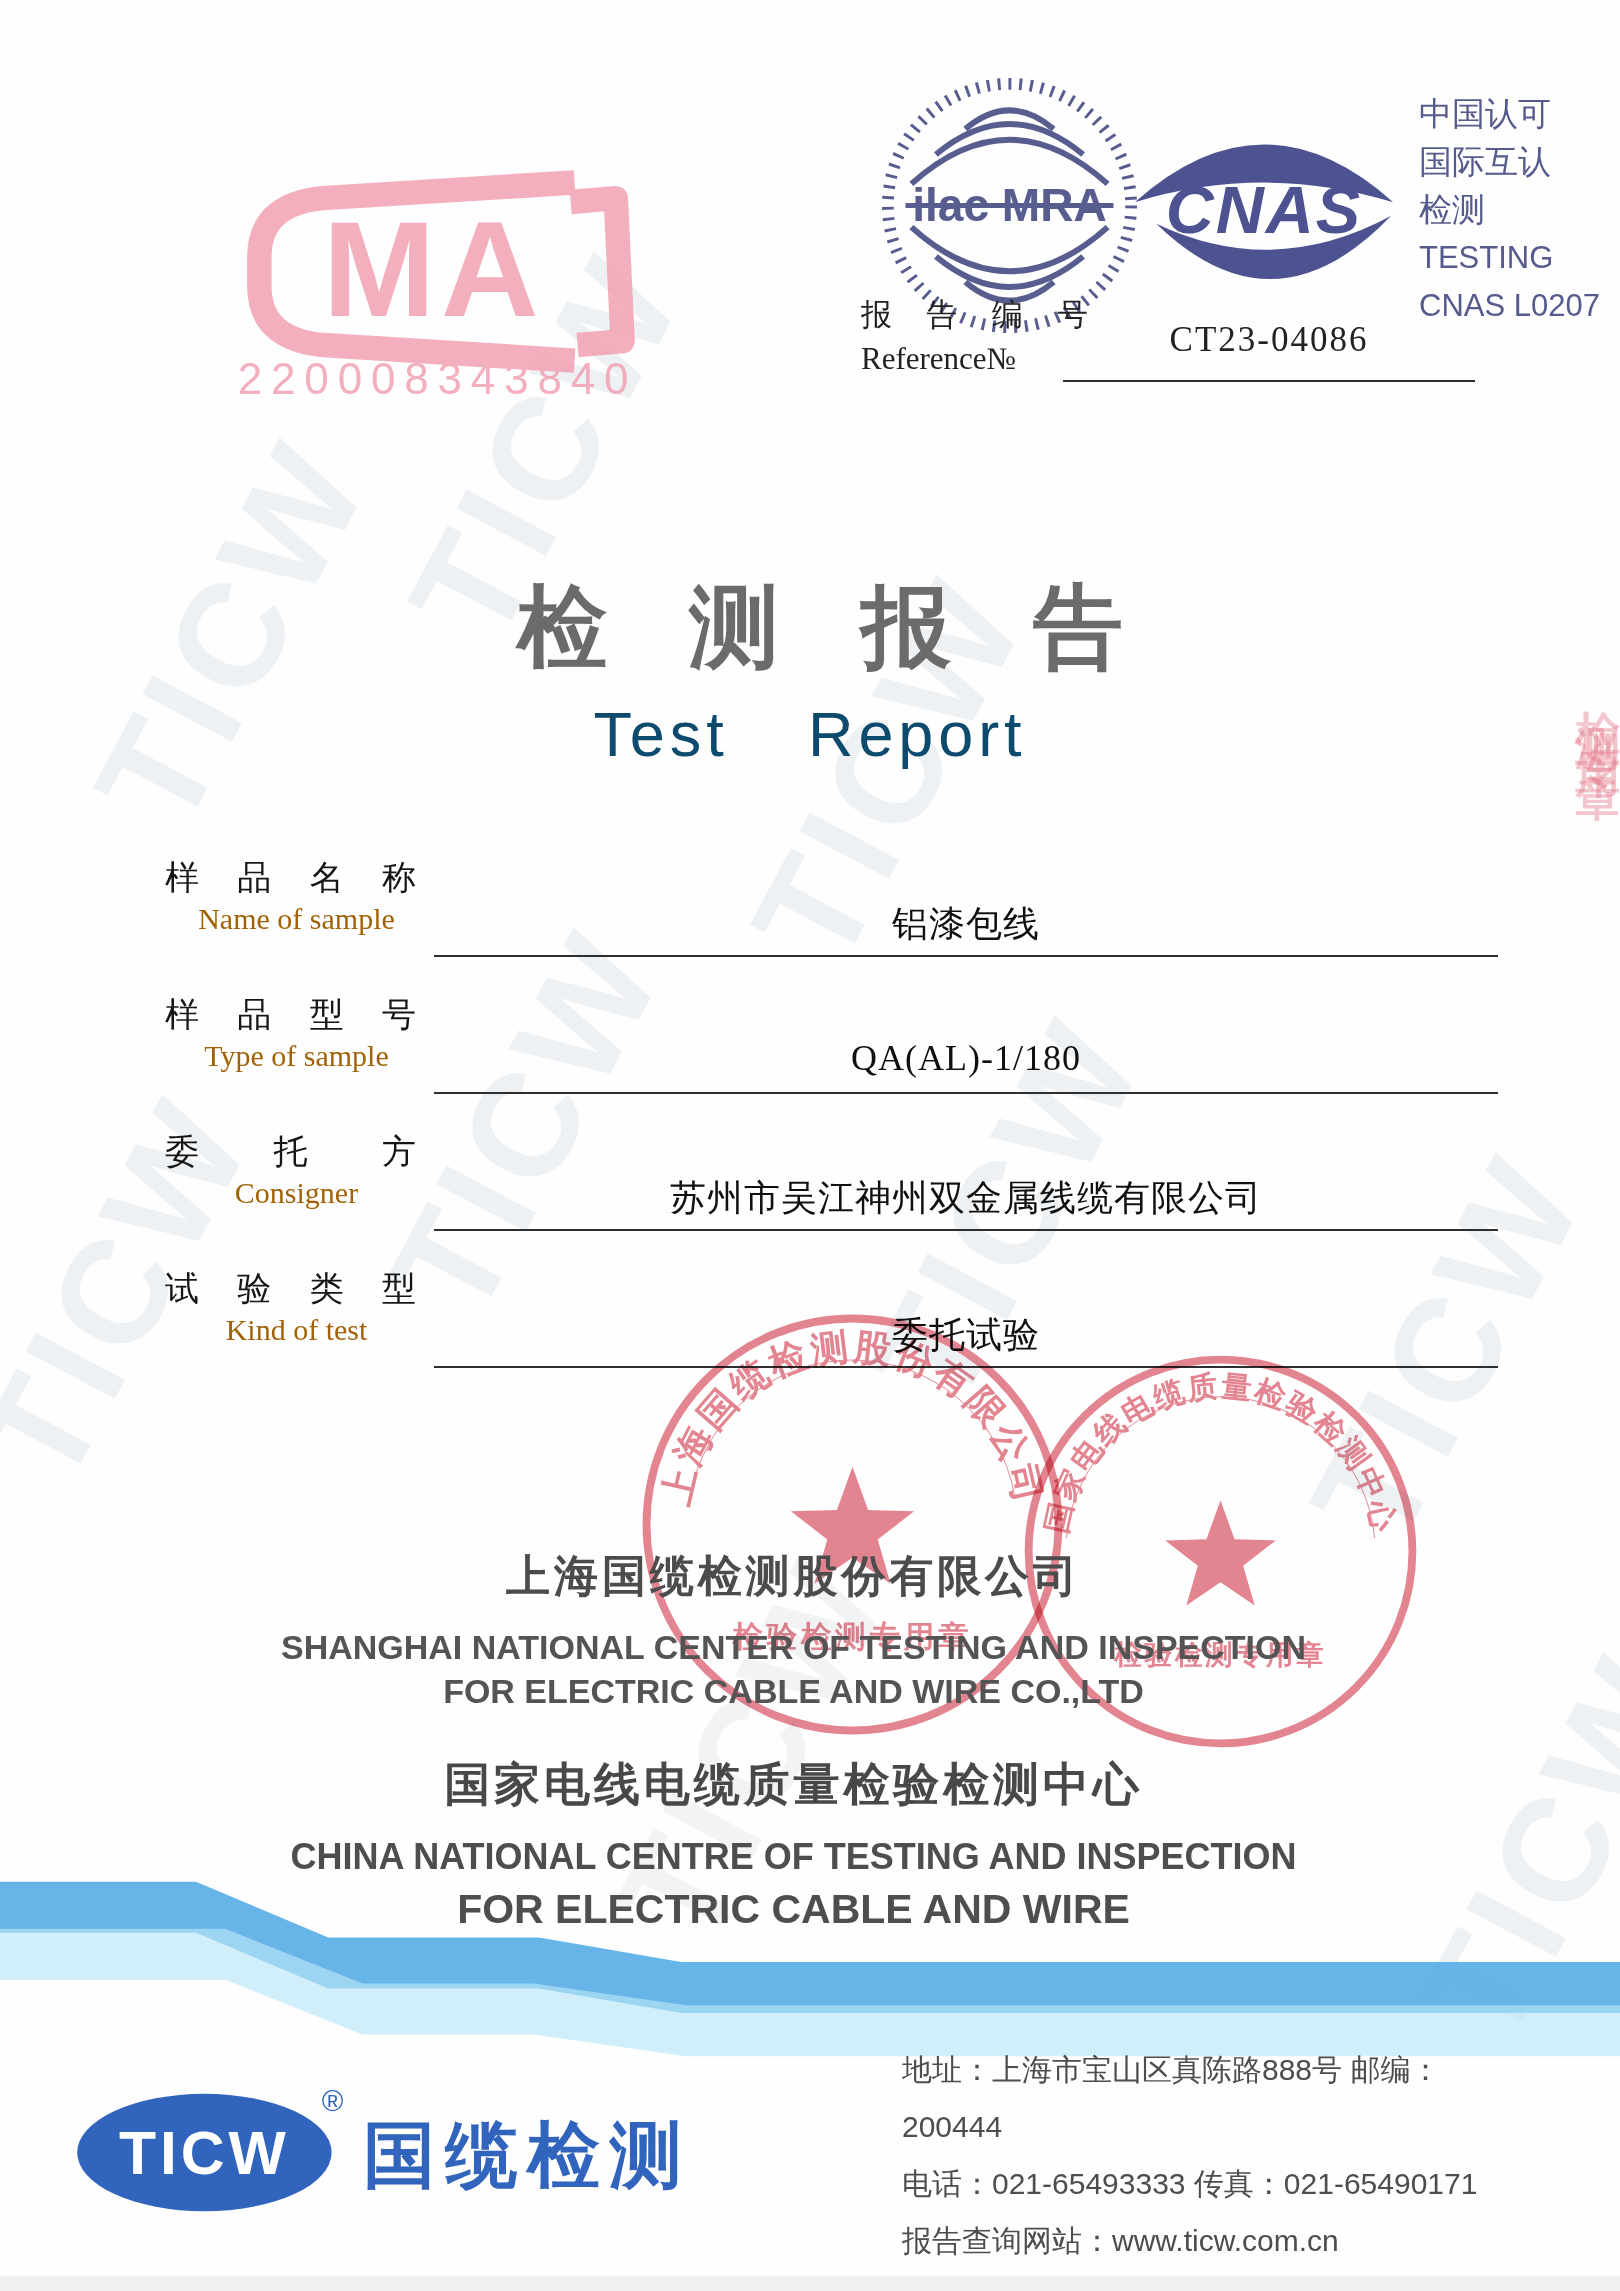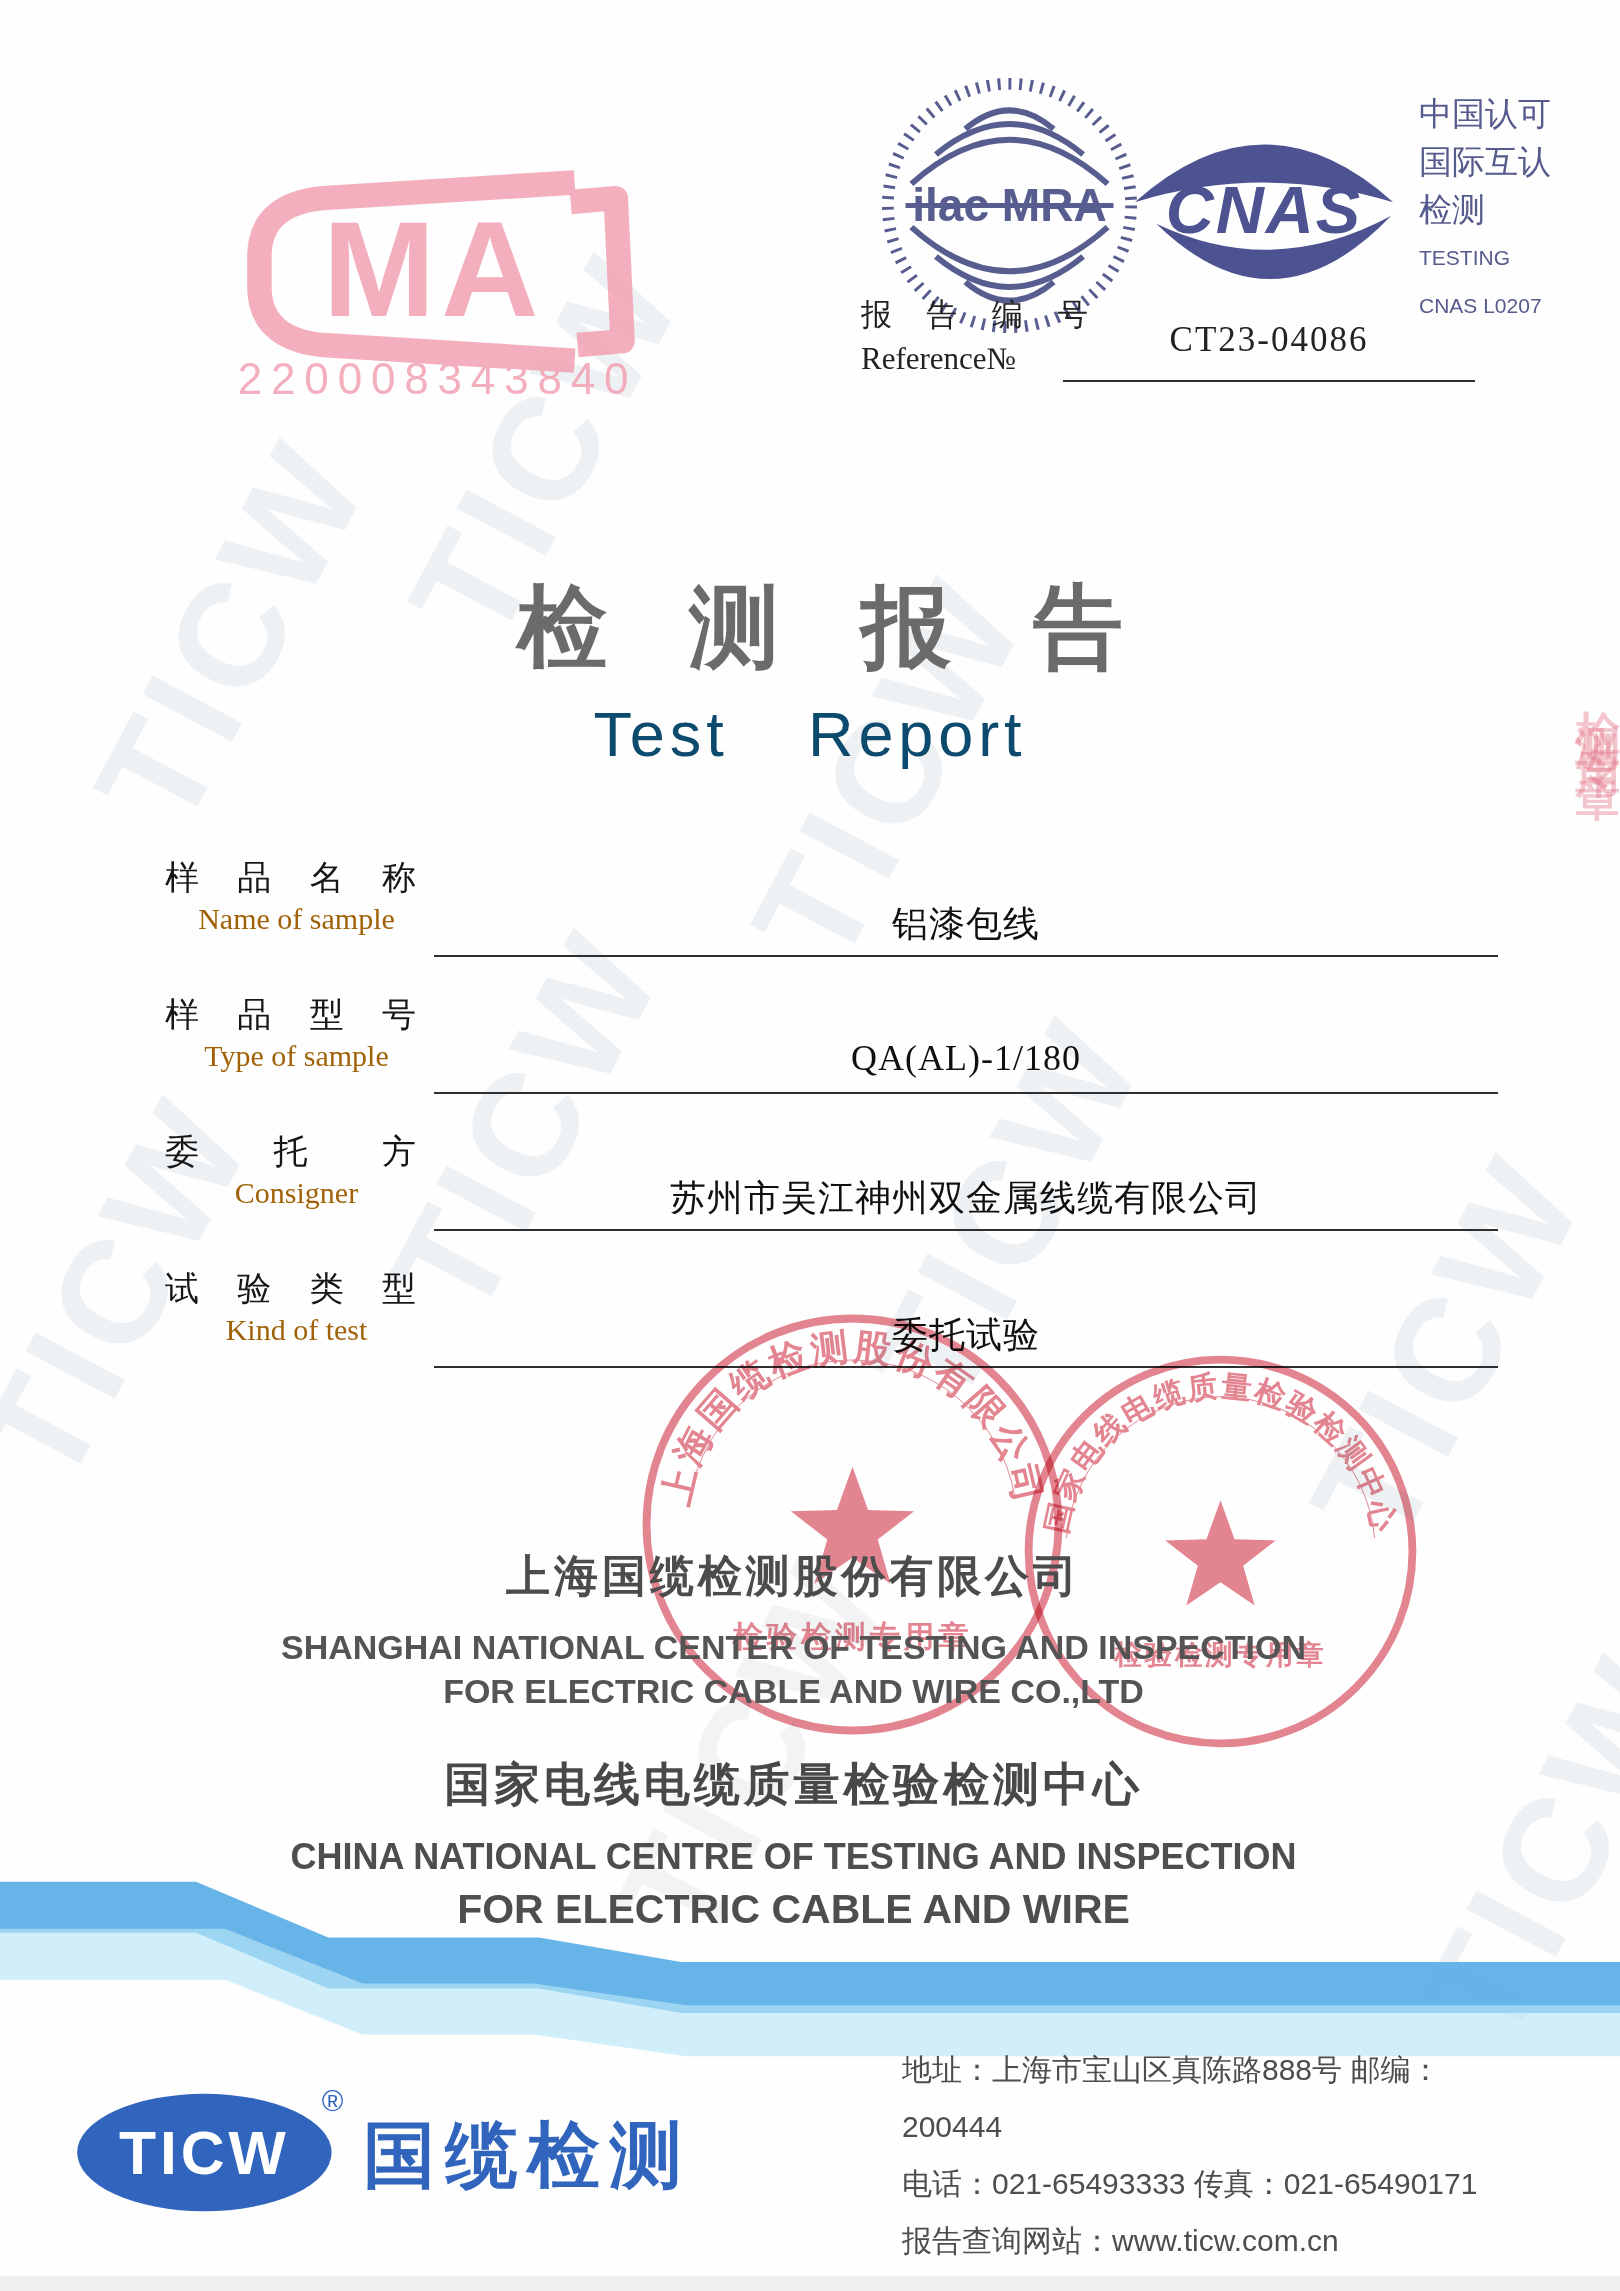--- a/index.html
+++ b/index.html
@@ -11,21 +11,21 @@
       transform:rotate(-62deg);white-space:nowrap;pointer-events:none;}
   .wm1{left:29px;top:549px;} .wm2{left:343px;top:363px;} .wm3{left:686px;top:686px;}
   .wm4{left:323px;top:1039px;} .wm5{left:-88px;top:1206px;} .wm6{left:804px;top:1127px;}
   .wm7{left:1245px;top:1264px;} .wm8{left:1353px;top:1764px;} .wm9{left:549px;top:1666px;color:rgba(145,165,185,0.12);}
   
   .cma-svg{position:absolute;left:230px;top:147px;opacity:.85;}
   .ilac-svg{position:absolute;left:880px;top:76px;}
   .cnas-svg{position:absolute;left:1127px;top:106px;}
   .accred{position:absolute;left:1419px;top:90px;font-family:"Liberation Sans",sans-serif;
           color:#565b8d;font-size:33px;line-height:48px;font-weight:500;}
-  .accred .en{font-size:21px;}
+  .accred .en{font-size:31px;}
   
   .ref-cn{position:absolute;left:861px;top:294px;width:227px;font-size:31px;color:#222;
           text-align:justify;text-align-last:justify;}
   .ref-en{position:absolute;left:861px;top:341px;font-size:31px;color:#222;}
   .ref-value{position:absolute;left:1063px;top:320px;width:412px;text-align:center;
              font-size:35px;letter-spacing:2px;color:#222;}
   .ref-line{position:absolute;left:1063px;top:380px;width:412px;border-bottom:2px solid #2e2e2e;}
   
   .title-cn{position:absolute;left:0;top:567px;width:1620px;text-align:center;
             font-family:"Liberation Sans",sans-serif;font-size:90px;font-weight:600;color:#6b6b6b;}

